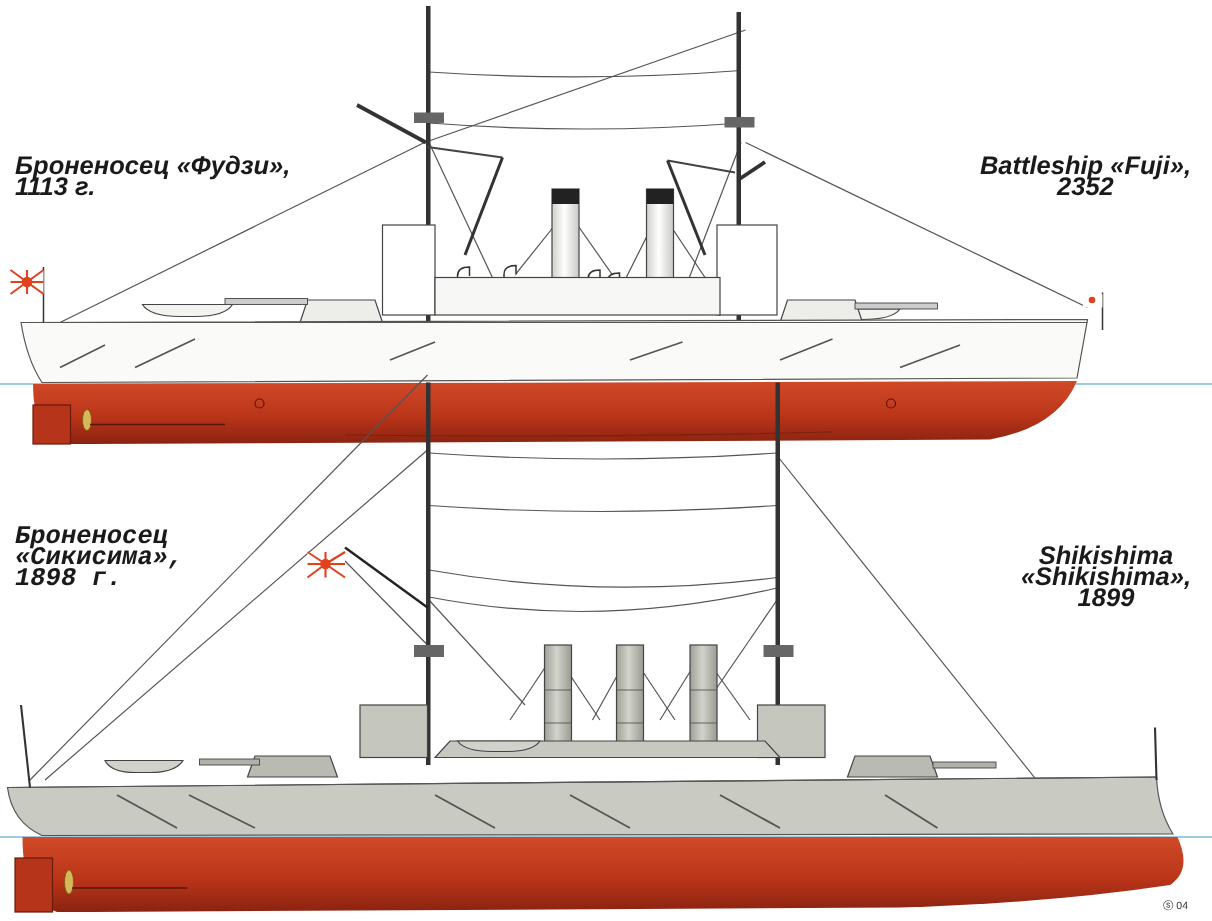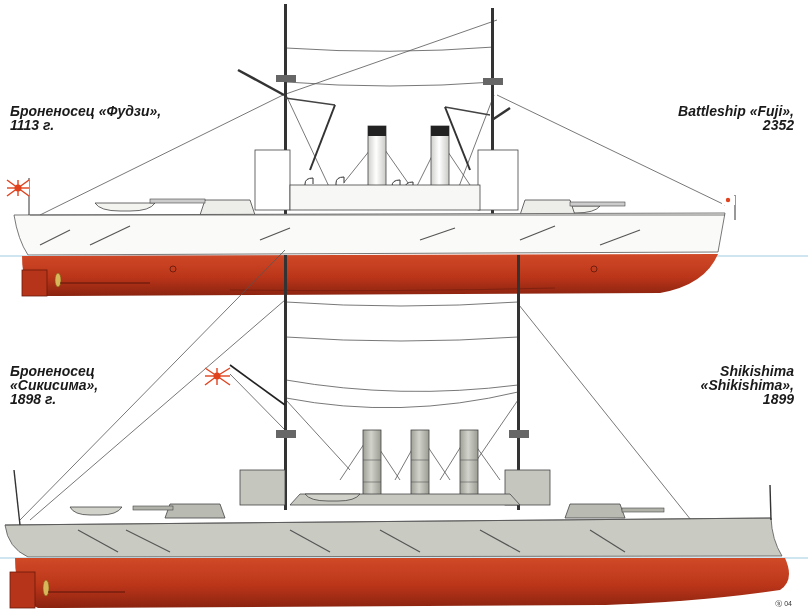--- a/index.html
+++ b/index.html
@@ -1,36 +1,36 @@
 <!DOCTYPE html>
 <html><head>
 <meta charset="utf-8">
 <style>
   html, body { margin:0; padding:0; background:#ffffff; }
   body { width:808px; height:614px; position:relative; overflow:hidden; font-family:"Liberation Sans", sans-serif; }
-  .label { position:absolute; font-family:"Liberation Sans", sans-serif; font-weight:bold; font-style:italic; font-size:14px; line-height:14px; color:#1a1a1a; }
+  .label { position:absolute; font-family:"Liberation Sans", sans-serif; font-weight:bold; font-style:italic; font-size:17px; line-height:14px; color:#1a1a1a; }
   .label span { display:block; }
   .left { left:10px; text-align:left; }
-  .right { right:14px; text-align:right; }
+  .right { right:14px; text-align:center; }
   .sig { position:absolute; right:16px; bottom:5px; font-size:7px; color:#333; font-family:"Liberation Sans", sans-serif; }
   svg { position:absolute; left:0; top:0; }
 </style>
 </head>
 <body>
 
 <div class="label left" style="top:104px;">
   <span>Броненосец «Фудзи»,</span>
   <span>1113 г.</span>
 </div>
 <div class="label right" style="top:104px;">
   <span>Battleship «Fuji»,</span>
   <span>2352</span>
 </div>
 
-<div class="label left" style="top:364px;">
+<div class="label left" style="top:352px;font-family:Liberation Mono, monospace;">
   <span>Броненосец</span>
   <span>«Сикисима»,</span>
   <span>1898 г.</span>
 </div>
 <div class="label right" style="top:364px;">
   <span>Shikishima</span>
   <span>«Shikishima»,</span>
   <span>1899</span>
 </div>
 

